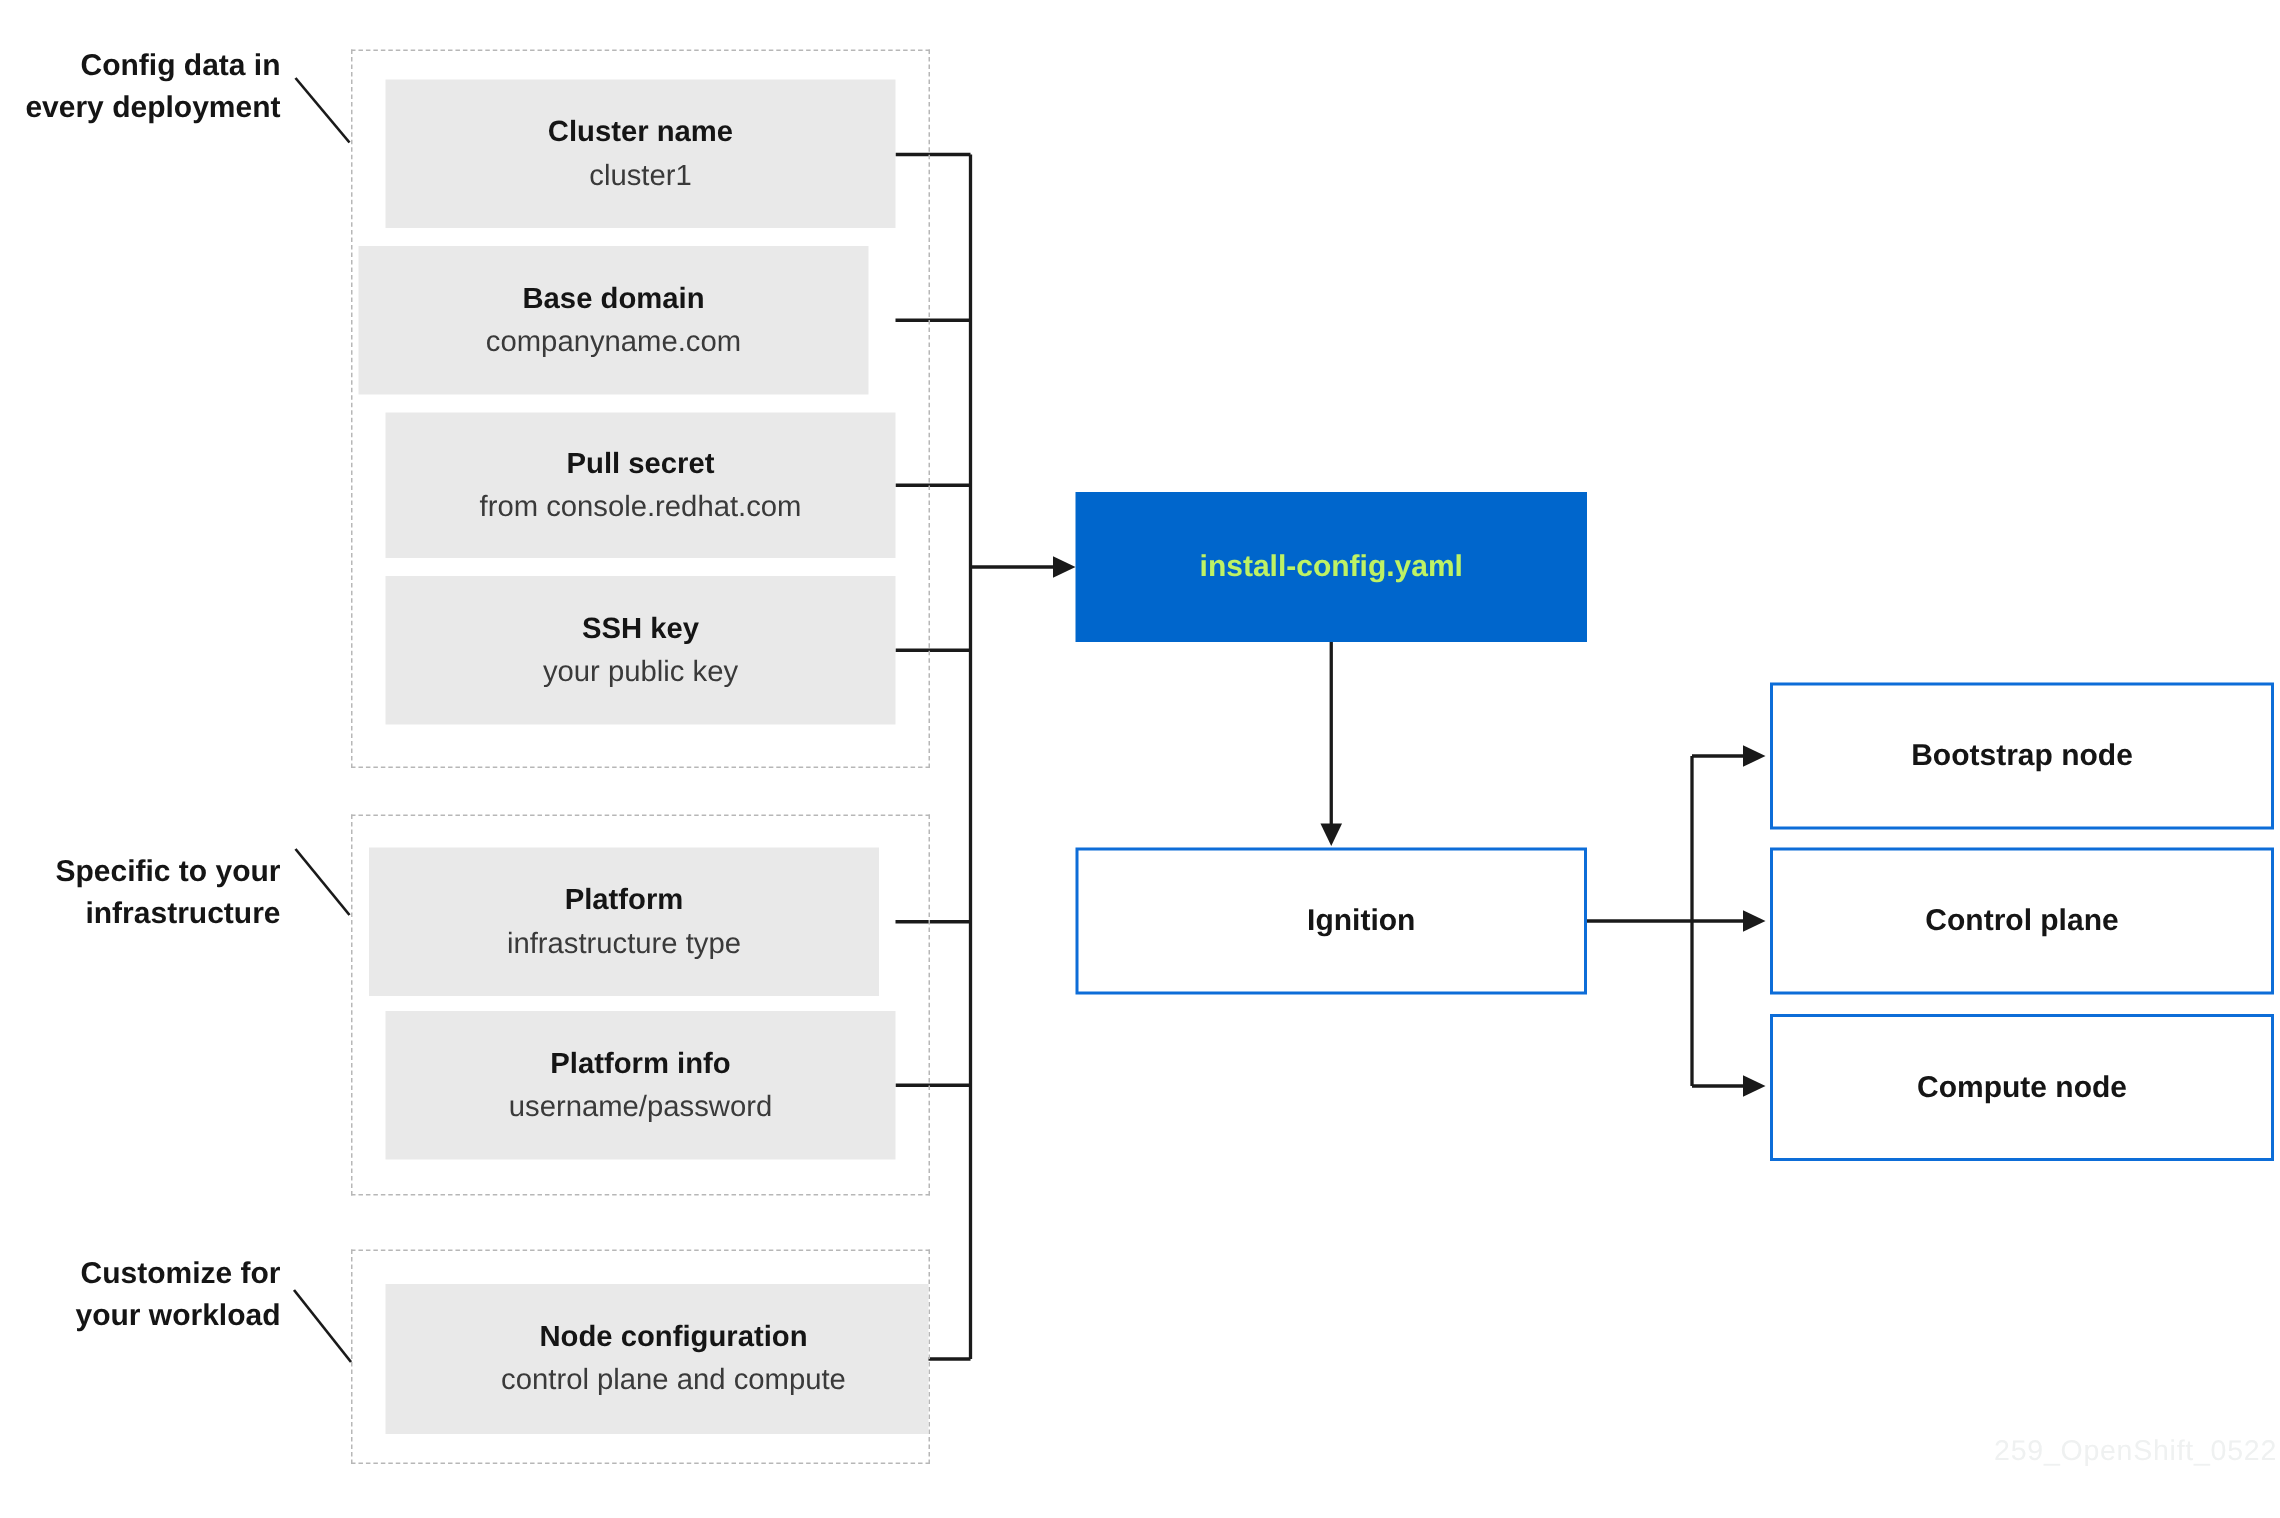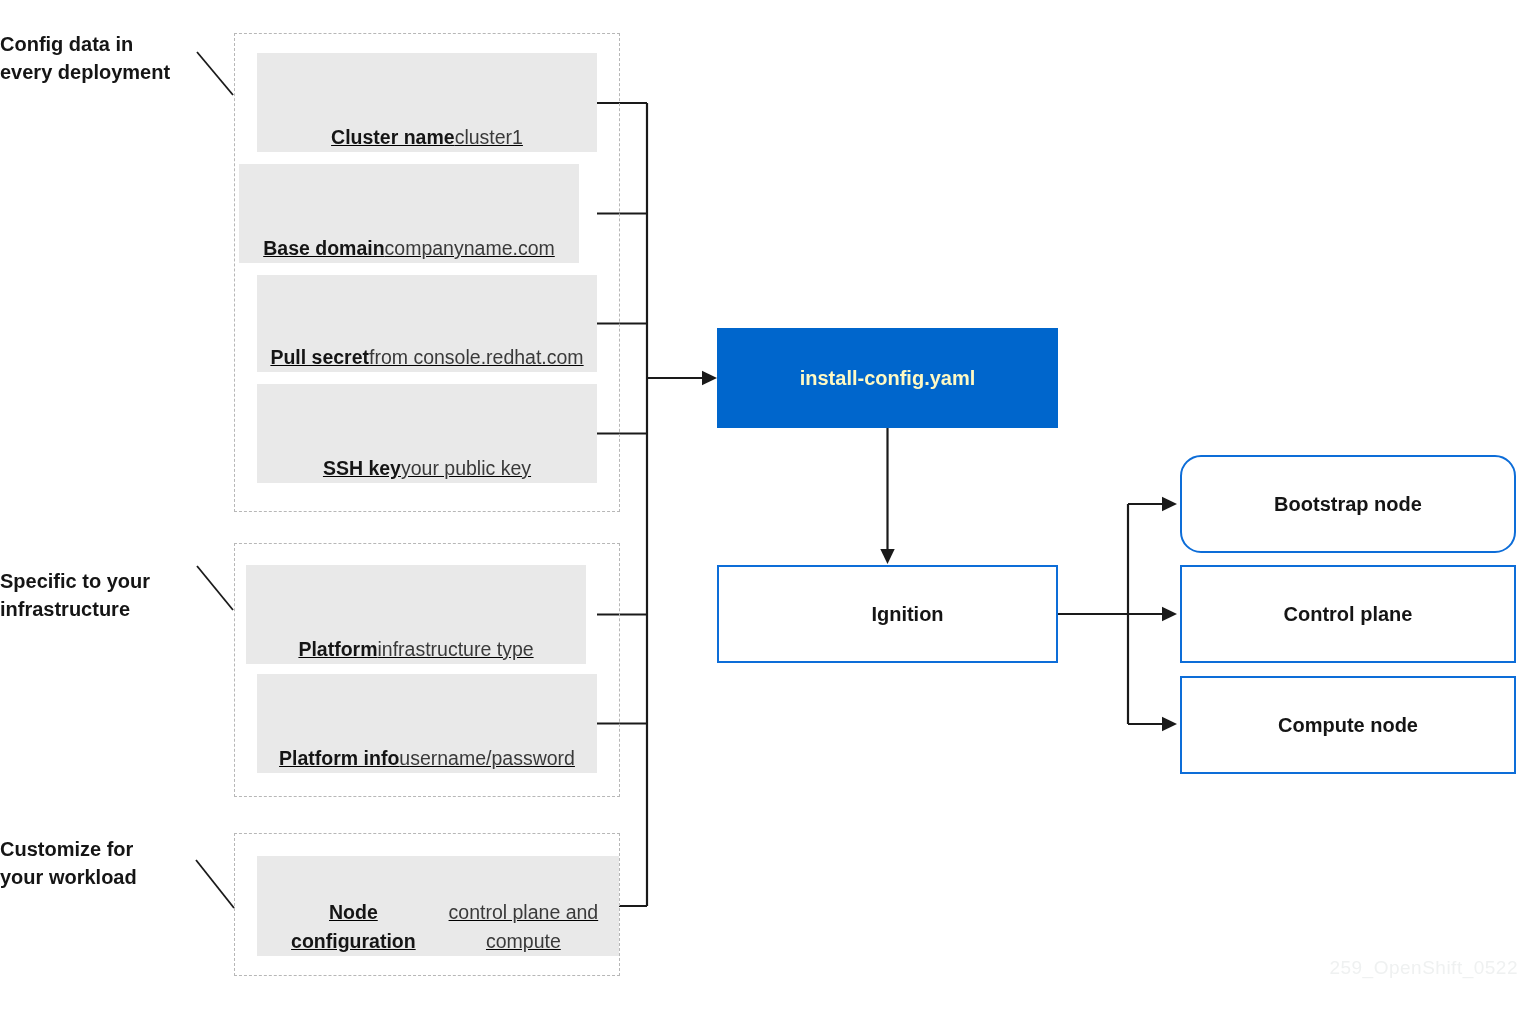--- a/index.html
+++ b/index.html
@@ -12,23 +12,22 @@
   }
   .overlay{position:absolute;left:0;top:0;pointer-events:none;}
   .grp{
     position:absolute;
     border:1px dashed var(--dash-gray,#b7b7b7);
     background:transparent;
   }
   .gbox{
     position:absolute;
     background:var(--box-gray,#e9e9e9);
-    display:flex;flex-direction:row;align-items:flex-end;justify-content:center;
+    display:flex;flex-direction:column;align-items:center;justify-content:center;
     text-align:center;
-    text-decoration:underline;
   }
   .gbox .t{
     font-weight:700;font-size:19.5px;line-height:29px;
     color:var(--title-ink,#151515);display:block;
   }
   .gbox .s{
     font-weight:400;font-size:19.5px;line-height:29px;
     color:var(--subtitle-ink,#3a3a3a);display:block;
   }
   .node{
@@ -36,25 +35,26 @@
     background:#ffffff;
     border:2px solid var(--blue-border,#0d6dd8);
     display:flex;align-items:center;justify-content:center;
     font-size:20px;font-weight:600;color:var(--title-ink,#151515);
     text-align:center;box-sizing:border-box;
   }
   .bluebox{
     position:absolute;
     background:var(--blue-fill,#0066cc);
     display:flex;align-items:center;justify-content:center;
-    font-size:20px;font-weight:600;color:#fef9c3;
+    font-size:20px;font-weight:600;color:#bef264;
     text-align:center;box-sizing:border-box;
   }
   .ann{
     position:absolute;left:0;width:187px;
+    text-align:right;
     font-weight:700;font-size:20px;line-height:28px;
     color:var(--title-ink,#151515);
   }
   .ann span{display:block;}
   .wm{
     position:absolute;right:2px;top:957px;
     font-size:19px;letter-spacing:0.5px;
     color:var(--watermark-ink,#eff1f1);
     font-weight:400;
   }
@@ -141,21 +141,21 @@
     <span class="s">control plane and compute</span>
   </div>
 
   <div class="bluebox" style="left:717px;top:328px;width:341px;height:100px;">
     <span>install-config.yaml</span>
   </div>
   <div class="node" style="left:717px;top:565px;width:341px;height:98px;padding-left:40px;">
     <span>Ignition</span>
   </div>
 
-  <div class="node" style="left:1180px;top:455px;width:336px;height:98px;border-radius:21px;">
+  <div class="node" style="left:1180px;top:455px;width:336px;height:98px;">
     <span>Bootstrap node</span>
   </div>
   <div class="node" style="left:1180px;top:565px;width:336px;height:98px;">
     <span>Control plane</span>
   </div>
   <div class="node" style="left:1180px;top:676px;width:336px;height:98px;">
     <span>Compute node</span>
   </div>
 
   <div class="wm">259_OpenShift_0522</div>

